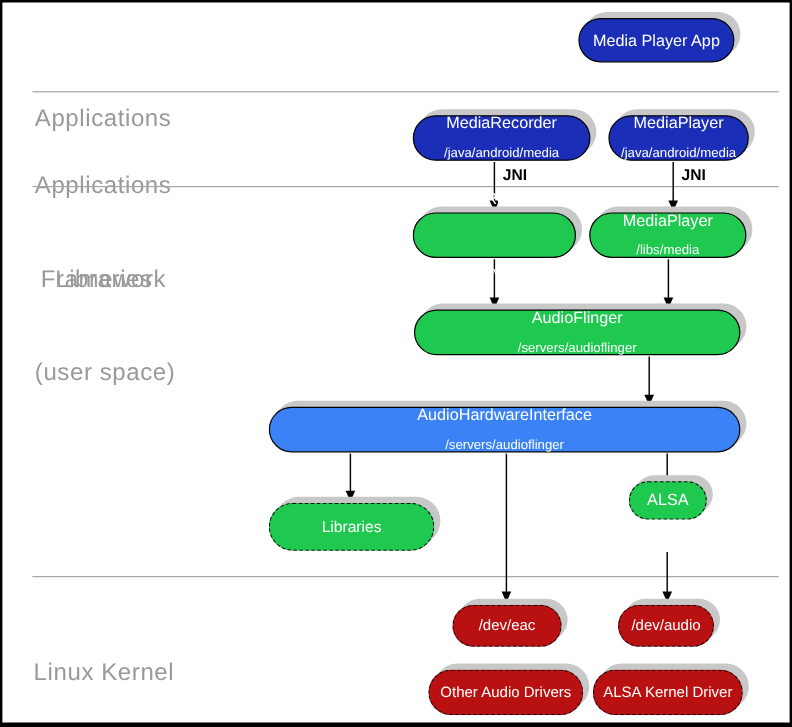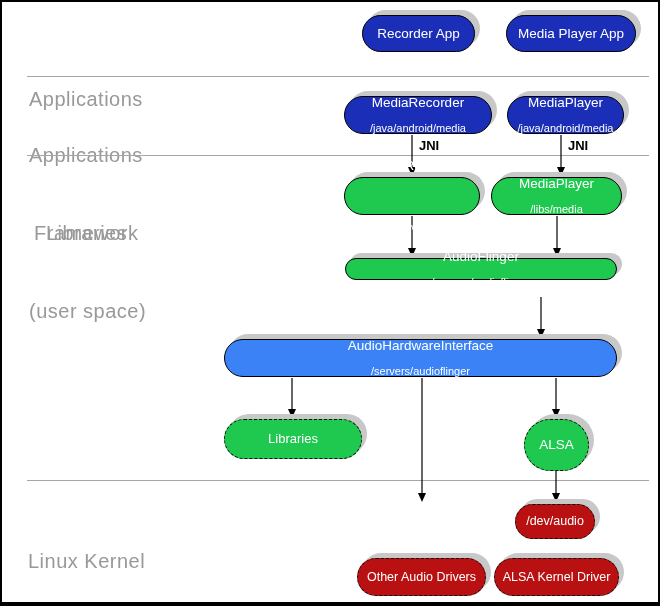--- a/index.html
+++ b/index.html
@@ -29,29 +29,29 @@
     align-items:center; justify-content:center; text-align:center;
     box-shadow:5px -5px 0 0 #c8c8c8; line-height:1.18; z-index:2;
   }
   .pill.dashed { border:1.6px dashed #0a0a0a; }
   .pill .t  { font-size:13.5px; }
   .pill .s  { font-size:11px; margin-top:11px; }
   .pill .t2 { font-size:13px; line-height:1.25; }
   .pill.small .t { font-size:12.5px; }
   
   #n-recorder-app     { left:360px; top:13px;  width:113px; height:37px; }
-  #n-media-player-app { left:504px; top:13px;  width:130px; height:37px; }
+  #n-media-player-app { left:480px; top:13px;  width:130px; height:37px; }
   #n-mediarecorder-fw { left:342px; top:94px;  width:148px; height:38px; }
   #n-mediaplayer-fw   { left:505px; top:94px;  width:117px; height:38px; }
   #n-mediarecorder-lib{ left:342px; top:175px; width:136px; height:38px; }
   #n-mediaplayer-lib  { left:489px; top:175px; width:131px; height:38px; }
-  #n-audioflinger     { left:343px; top:256px; width:272px; height:22px; }
+  #n-audioflinger     { left:343px; top:256px; width:272px; height:38px; }
   #n-audiohw          { left:222px; top:337px; width:393px; height:38px; }
   #n-proprietary      { left:222px; top:417px; width:138px; height:40px; }
-  #n-alsa             { left:522px; top:417px; width:65px;  height:52px;align-items:center; }
+  #n-alsa             { left:522px; top:399px; width:65px;  height:32px;align-items:center; }
   #n-dev-eac          { left:375px; top:502px; width:91px;  height:35px; }
   #n-dev-audio        { left:513px; top:502px; width:80px;  height:35px; }
   #n-other-drivers    { left:355px; top:556px; width:129px; height:38px; }
   #n-alsa-kernel      { left:492px; top:556px; width:125px; height:38px; }
   
   .jni {
     position:absolute; font-size:13px; font-weight:700; color:#000; z-index:3;
   }
   #jni-left  { left:417px; top:136px; }
   #jni-right { left:566px; top:136px; }
@@ -120,23 +120,20 @@
     </g>
     <g>
       <line x1="554" y1="458" x2="554" y2="492"></line>
         <polygon points="550,491 558,491 554,500"></polygon>
     </g>
   </svg>
 
   <span class="jni" id="jni-left">JNI</span>
   <span class="jni" id="jni-right">JNI</span>
 
-  <div class="pill" id="n-recorder-app" style="background-color: rgb(27, 46, 184);">
-    <div class="t">Recorder App</div>
-  </div>
   <div class="pill" id="n-media-player-app" style="background-color: rgb(27, 46, 184);">
     <div class="t">Media Player App</div>
   </div>
 
   <div class="pill" id="n-mediarecorder-fw" style="background-color: rgb(27, 46, 184);">
     <div class="t">MediaRecorder</div>
     <div class="s">/java/android/media</div>
   </div>
   <div class="pill" id="n-mediaplayer-fw" style="background-color: rgb(27, 46, 184);">
     <div class="t">MediaPlayer</div>
@@ -159,20 +156,23 @@
     <div class="t">AudioHardwareInterface</div>
     <div class="s">/servers/audioflinger</div>
   </div>
   <div class="pill dashed" id="n-proprietary" style="background-color: rgb(31, 200, 78);">
     <div class="t2">Libraries</div>
   </div>
   <div class="pill dashed" id="n-alsa" style="background-color: rgb(31, 200, 78);">
     <div class="t">ALSA</div>
   </div>
 
+  <div class="pill dashed small" id="n-dev-eac" style="background-color: rgb(185, 17, 17);">
+    <div class="t">/dev/eac</div>
+  </div>
   <div class="pill dashed small" id="n-dev-audio" style="background-color: rgb(185, 17, 17);">
     <div class="t">/dev/audio</div>
   </div>
   <div class="pill dashed small" id="n-other-drivers" style="background-color: rgb(185, 17, 17);">
     <div class="t">Other Audio Drivers</div>
   </div>
   <div class="pill dashed small" id="n-alsa-kernel" style="background-color: rgb(185, 17, 17);">
     <div class="t">ALSA Kernel Driver</div>
   </div>
 

